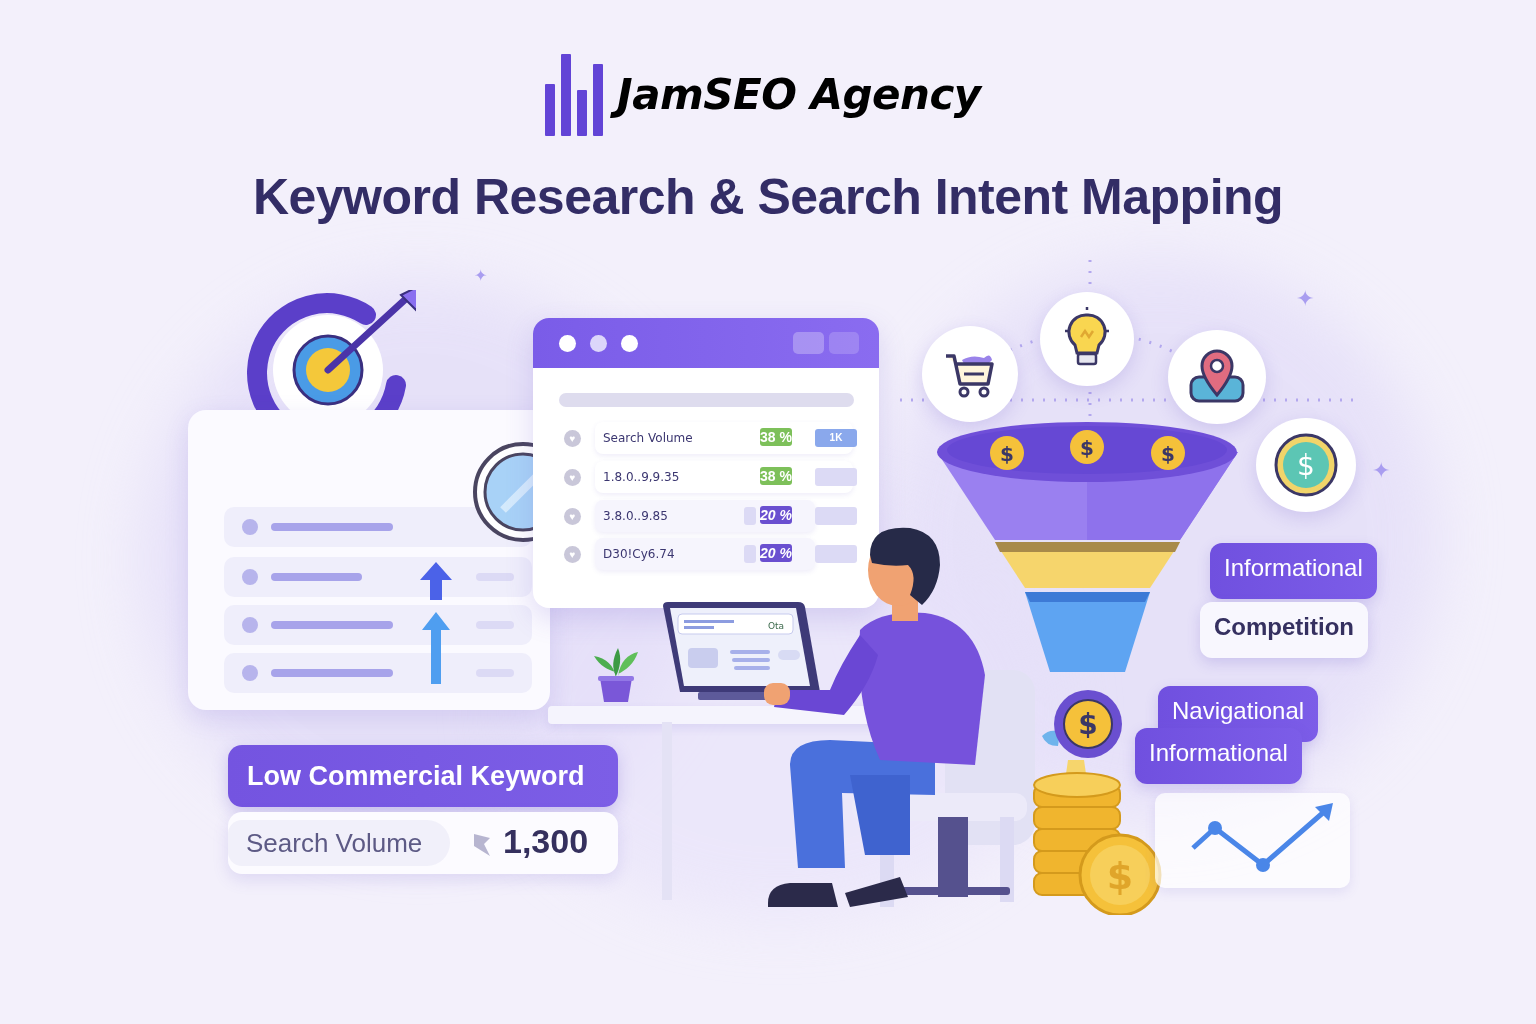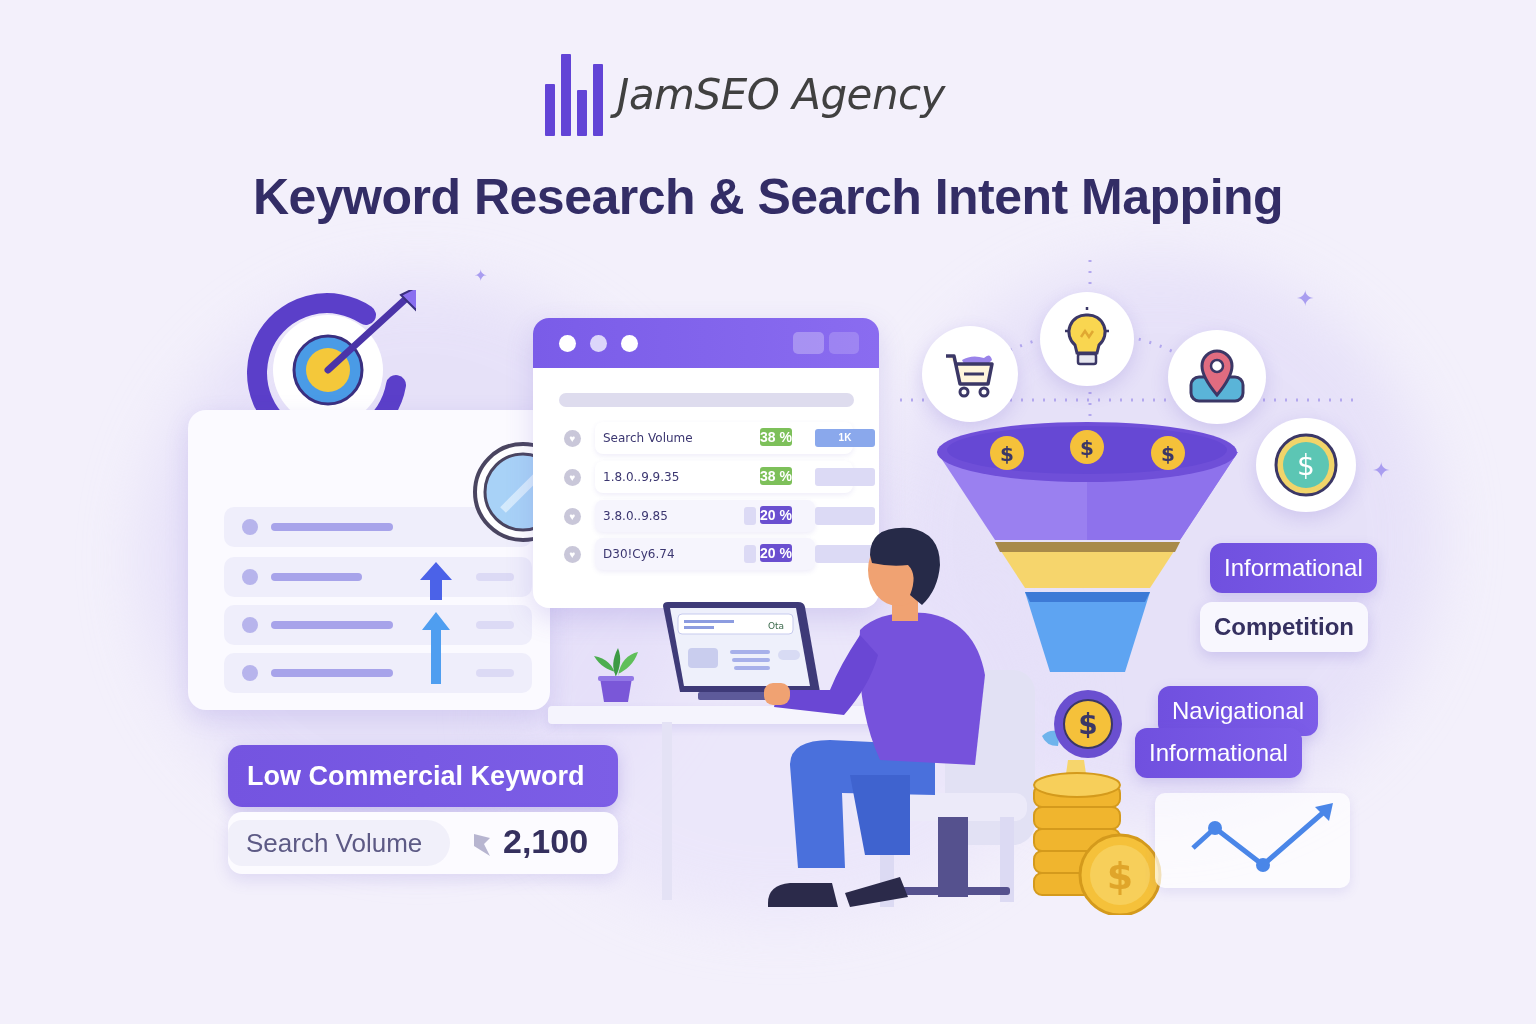--- a/index.html
+++ b/index.html
@@ -10,21 +10,21 @@
     position: relative;
     color: #2e2a5c;
   }
   .bg-blob { position: absolute; border-radius: 50%; filter: blur(30px); opacity: .55; }
   .abs { position: absolute; }
 
   
   .brand { position: absolute; left: 545px; top: 52px; display: flex; align-items: center; gap: 14px; }
   .brand-bars { display: flex; align-items: flex-end; gap: 6px; height: 84px; }
   .brand-bars span { display: block; width: 10px; background: #6244d6; border-radius: 1px; }
-  .brand-name { font-family: "DejaVu Sans", sans-serif; font-weight: 400; font-style: italic; font-size: 42px; color: #404040; letter-spacing: -0.5px; }
+  .brand-name { font-family: "DejaVu Sans", sans-serif; font-weight: 700; font-style: italic; font-size: 42px; color: #000000; letter-spacing: -0.5px; }
   .page-title { position: absolute; left: 0; width: 1536px; top: 168px; text-align: center; font-family: "Liberation Sans", sans-serif; font-weight: 700; font-size: 50px; color: #332d66; letter-spacing: -0.5px; }
 
   
   .kw-card { position: absolute; left: 188px; top: 410px; width: 362px; height: 300px; background: #fbfaff; border-radius: 18px; box-shadow: 0 8px 24px rgba(100,80,200,.15); }
   .kw-title { position: absolute; left: 36px; top: 36px; font-size: 33px; font-weight: 700; color: #35305e; }
   .kw-row { position: absolute; left: 36px; width: 308px; height: 40px; background: #efeefb; border-radius: 10px; }
   .kw-row .dot { position: absolute; left: 18px; top: 12px; width: 16px; height: 16px; border-radius: 50%; background: #b7b4ec; }
   .kw-row .bar { position: absolute; left: 47px; top: 16px; height: 8px; border-radius: 4px; background: #a7a3ea; }
   .kw-row .tail { position: absolute; right: 18px; top: 16px; width: 38px; height: 8px; border-radius: 4px; background: #dcdaf5; }
 
@@ -39,23 +39,23 @@
   .browser-bar { height: 50px; background: linear-gradient(90deg,#7a5ce8,#8a6cf0); position: relative; }
   .browser-bar .wd { position: absolute; top: 17px; width: 17px; height: 17px; border-radius: 50%; background: #fff; }
   .browser-bar .btn { position: absolute; top: 14px; height: 22px; border-radius: 5px; background: rgba(255,255,255,.28); }
   .browser-search { position: absolute; left: 26px; top: 75px; width: 295px; height: 14px; border-radius: 7px; background: #dedcee; }
   .b-row { position: absolute; left: 26px; width: 295px; height: 32px; }
   .b-row .chk { position: absolute; left: 5px; top: 8px; width: 17px; height: 17px; border-radius: 50%; background: #c9c7d9; color:#fff; font-size: 10px; text-align:center; line-height:17px; }
   .b-row .cell { position: absolute; left: 36px; top: 0; width: 258px; height: 32px; background: #fff; border-radius: 8px; box-shadow: 0 2px 5px rgba(100,80,200,.1); }
   .b-row .lbl { position: absolute; left: 44px; top: 9px; font-size: 12px; color: #3b3670; font-family: "DejaVu Sans", sans-serif; }
   .b-row .pct { position: absolute; left: 201px; top: 6px; width: 32px; height: 18px; border-radius: 3px; font-size: 14px; color: #fff; text-align: center; line-height: 18px; font-weight: 700; }
   .b-row .pct.green { background: #7dc05a; }
-  .b-row .pct.purple { background: #6a4fd0; }
+  .b-row .pct.purple { background: #6a4fd0; font-style: italic; }
   .b-row .pill { position: absolute; left: 185px; top: 7px; width: 12px; height: 18px; border-radius: 3px; background: #dcdaf5; }
-  .b-row .last { position: absolute; left: 256px; top: 7px; width: 60px; height: 18px; border-radius: 3px; background: #dcdaf5; font-size: 10px; color:#fff; text-align:center; line-height:18px; font-weight:700; }
+  .b-row .last { position: absolute; left: 256px; top: 7px; width: 42px; height: 18px; border-radius: 3px; background: #dcdaf5; font-size: 10px; color:#fff; text-align:center; line-height:18px; font-weight:700; }
   .b-row .last.blue { background: #8aa8ec; }
 
   
   .desk-top { position: absolute; left: 548px; top: 706px; width: 360px; height: 18px; background: #f5f4fd; border-radius: 4px; box-shadow: 0 4px 10px rgba(100,80,200,.12); }
   .desk-leg { position: absolute; width: 10px; background: #e4e2f5; }
   .laptop { position: absolute; left: 658px; top: 600px; width: 165px; height: 100px; }
   .plant { position: absolute; left: 590px; top: 640px; width: 52px; height: 66px; }
   .person { position: absolute; left: 760px; top: 525px; width: 290px; height: 385px; }
 
   
@@ -63,21 +63,21 @@
   .lc-body { position: absolute; left: 228px; top: 812px; width: 390px; height: 62px; background: #fcfbff; border-radius: 14px; box-shadow: 0 6px 16px rgba(100,80,200,.15); }
   .lc-label { position: absolute; left: 0; top: 8px; height: 46px; width: 222px; padding-left: 18px; background: #f1f0fa; border-radius: 14px 23px 23px 14px; font-size: 26px; line-height: 46px; color: #5d5a85; }
   .lc-value { position: absolute; left: 275px; top: 10px; font-size: 34px; font-weight: 700; color: #35305e; }
   .lc-flag { position: absolute; left: 244px; top: 20px; width: 20px; height: 26px; }
 
   
   .funnel { position: absolute; left: 935px; top: 420px; width: 305px; height: 255px; }
   .icon-bubble { position: absolute; border-radius: 50%; background: #fff; box-shadow: 0 6px 18px rgba(100,80,200,.18); display: flex; align-items: center; justify-content: center; }
 
   
-  .tag { position: absolute; height: 50px; border-radius: 12px; font-size: 24px; line-height: 50px; padding: 0 14px; box-shadow: 0 5px 14px rgba(100,80,200,.2); white-space: nowrap; }
+  .tag { position: absolute; height: 56px; border-radius: 12px; font-size: 24px; line-height: 50px; padding: 0 14px; box-shadow: 0 5px 14px rgba(100,80,200,.2); white-space: nowrap; }
   .tag.purple { background: linear-gradient(90deg,#7050df,#7c5de8); color: #fff; }
   .tag.white { background: #f8f7fe; color: #353060; font-weight: 700; }
 
   
   .coins { position: absolute; left: 1030px; top: 765px; width: 140px; height: 150px; }
   .trend-card { position: absolute; left: 1155px; top: 793px; width: 195px; height: 95px; background: rgba(255,255,255,.7); border-radius: 10px; box-shadow: 0 4px 12px rgba(100,80,200,.12); }
   .sparkle { position: absolute; color: #a99df0; font-size: 22px; }
 </style>
 </head>
 <body>
@@ -238,21 +238,21 @@
   <ellipse cx="138" cy="45" rx="30" ry="36" fill="#f0a272"></ellipse>
   <path d="M110 30 Q110 0 150 3 Q180 8 180 40 Q178 65 162 80 L150 70 Q158 50 148 40 Q130 42 112 38 Z" fill="#262a48"></path>
 </svg>
 
 <div class="lc-head">Low Commercial Keyword</div>
 <div class="lc-body">
   <div class="lc-label">Search Volume</div>
   <svg class="lc-flag" viewBox="0 0 20 26">
     <path d="M2 2 L18 6 L12 12 L18 24 L2 14 Z" fill="#b7b5d0"></path>
   </svg>
-  <div class="lc-value">2,100</div>
+  <div class="lc-value">1,300</div>
 </div>
 
 <svg class="abs" style="left:900px;top:260px;" width="460" height="170" viewBox="0 0 460 170">
   <path d="M0 140 H460" stroke="#b3a8ee" stroke-width="3" stroke-dasharray="2 9" fill="none"></path>
   <path d="M190 0 V170" stroke="#b3a8ee" stroke-width="3" stroke-dasharray="2 9" fill="none"></path>
   <path d="M100 95 Q190 50 280 95" stroke="#b3a8ee" stroke-width="3" stroke-dasharray="2 9" fill="none"></path>
 </svg>
 
 <div class="icon-bubble" style="left:922px;top:326px;width:96px;height:96px;">
   <svg width="56" height="52" viewBox="0 0 56 52">

